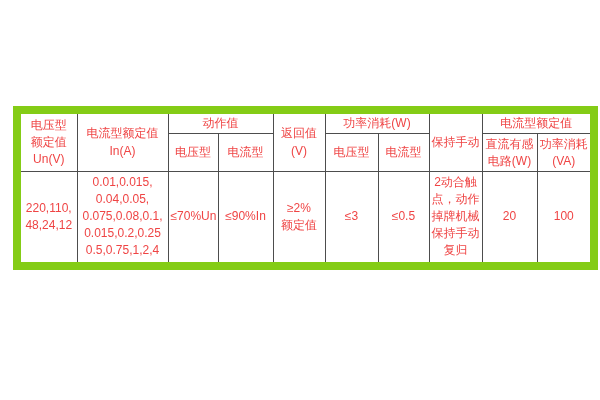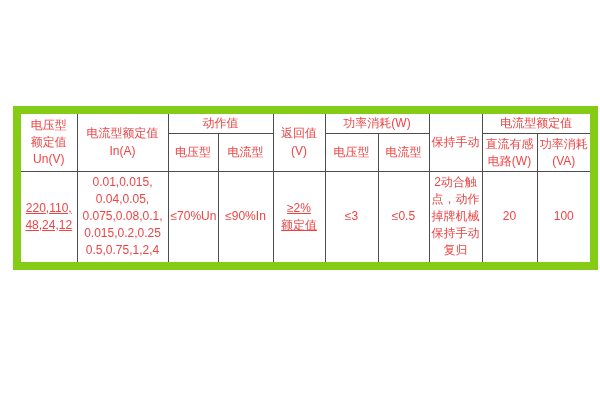--- a/index.html
+++ b/index.html
@@ -35,21 +35,21 @@
     white-space: pre-line;
     padding: 1px 2px;
     overflow: hidden;
   }
   .spec-table tr.row-group   { height: 20px; }
   .spec-table tr.row-sub     { height: 38px; }
   .spec-table tr.row-data    { height: 94px; }
 
   .cell-num   { font-size: 11px; }
   .cell-left  { text-align: left; padding-left: 3px; padding-right: 2px; }
-  .gap-wide   { line-height: 2.5; text-decoration: underline; }
+  .gap-wide   { line-height: 2.5; }
   .lines-5    { line-height: 1.6; }
 </style>
 </head>
 <body>
 
 <table class="spec-table">
   <colgroup>
     <col style="width:60px">
     <col style="width:91px">
     <col style="width:50px">

